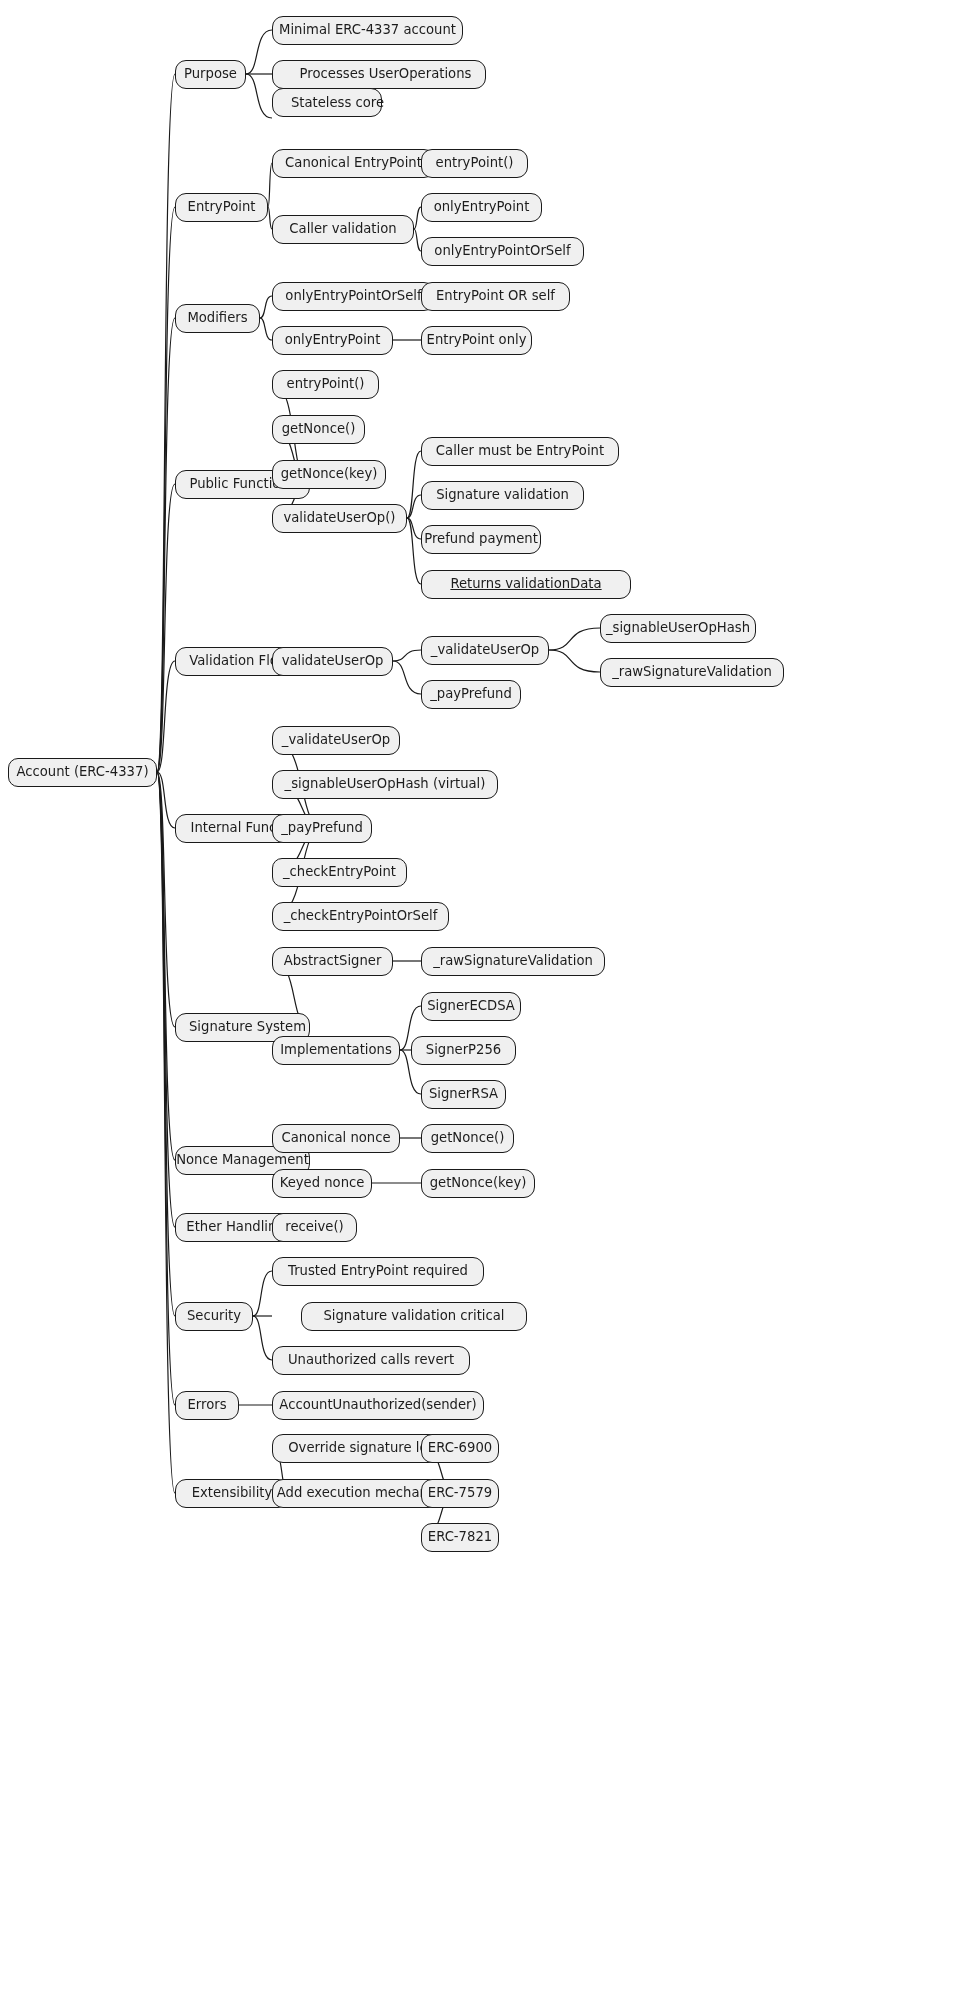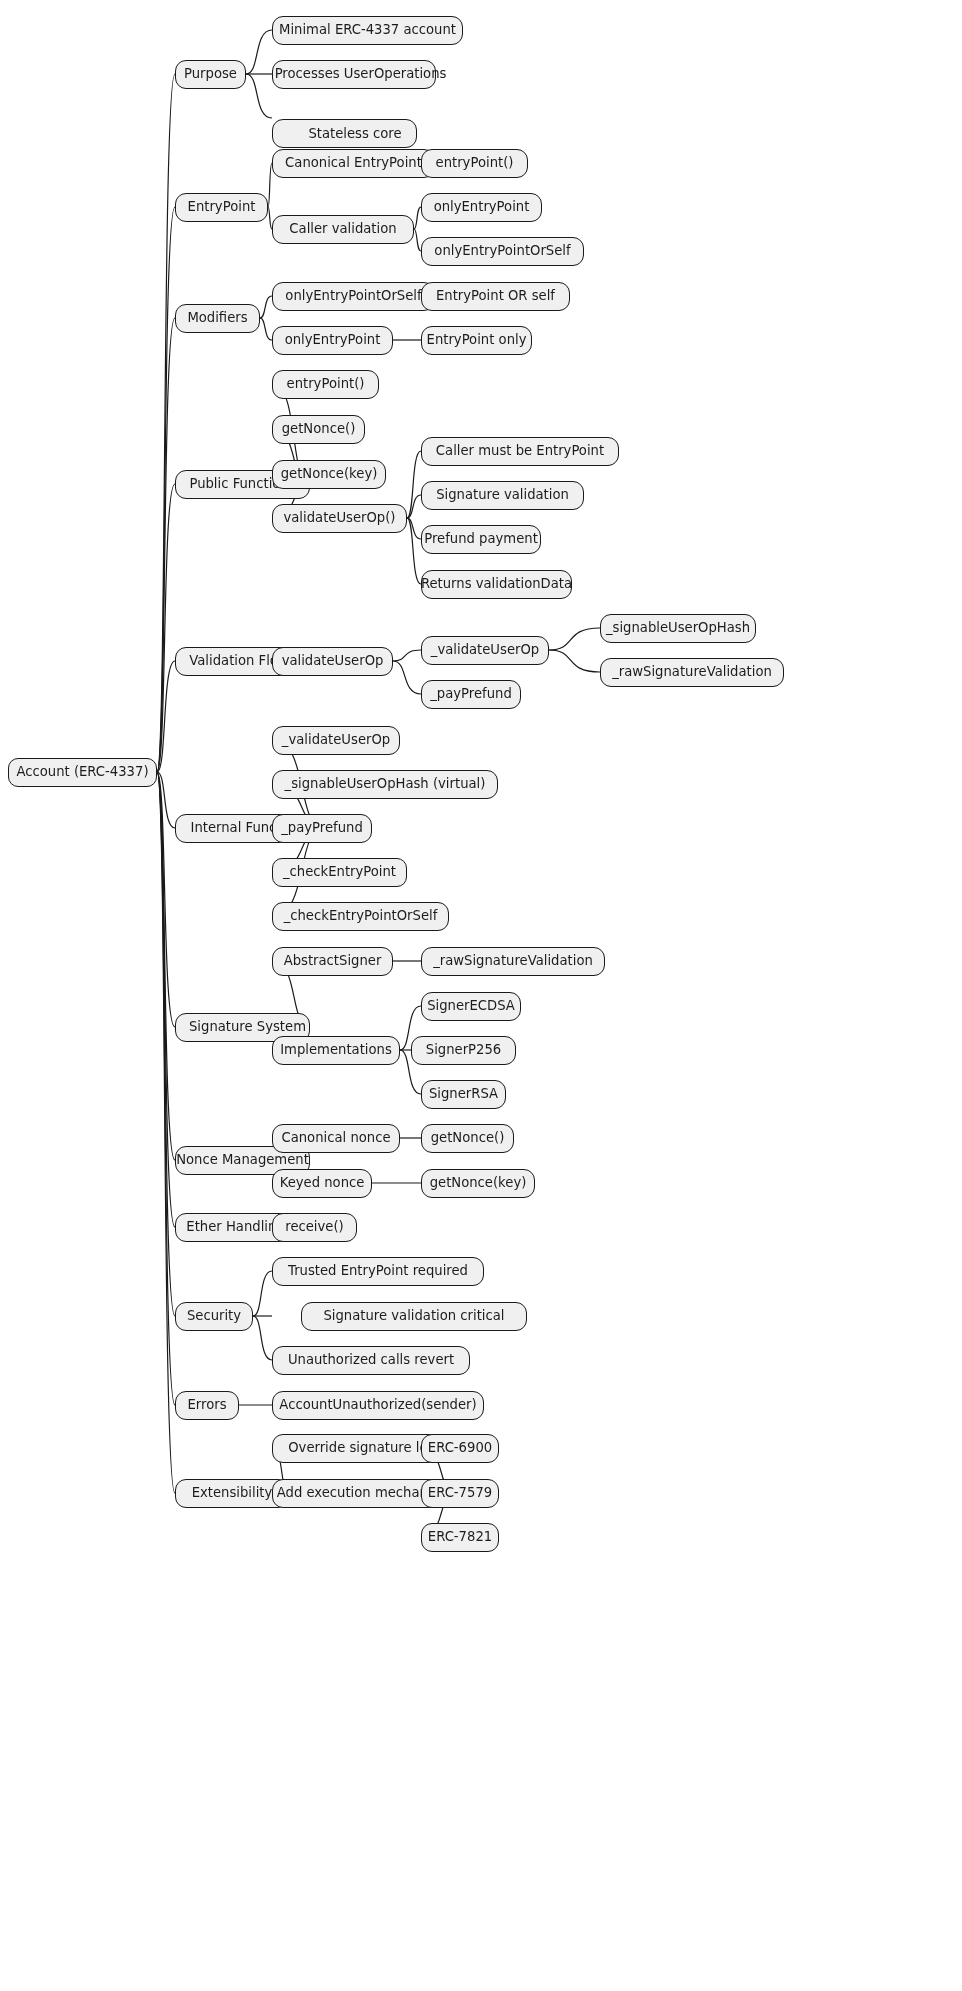--- a/index.html
+++ b/index.html
@@ -112,42 +112,42 @@
       <path d="M 289 1493 C 279.65 1493, 284.24 1448, 272 1448" fill="none" stroke="#1a1a1a" stroke-width="1.2"></path>
       <path d="M 289 1493 L 272 1493" fill="none" stroke="#1a1a1a" stroke-width="1.2"></path>
       <path d="M 456 1493 C 436.75 1493, 446.2 1448, 421 1448" fill="none" stroke="#1a1a1a" stroke-width="1.2"></path>
       <path d="M 456 1493 L 421 1493" fill="none" stroke="#1a1a1a" stroke-width="1.2"></path>
       <path d="M 456 1493 C 436.75 1493, 446.2 1537, 421 1537" fill="none" stroke="#1a1a1a" stroke-width="1.2"></path>
     </svg>
   <div id="node-layer">
       <div class="node root" style="left: 8px; top: 757.5px; width: 149px;">Account (ERC-4337)</div>
       <div class="node branch" style="left: 175px; top: 59.5px; width: 71px;">Purpose</div>
       <div class="node lvl2" style="left: 272px; top: 15.5px; width: 191px;">Minimal ERC-4337 account</div>
-      <div class="node lvl2" style="left: 272px; top: 59.5px; width: 164px; padding-left: 23px;">Processes UserOperations</div>
-      <div class="node lvl2" style="left: 272px; top: 119px; width: 145px; padding-left: 31px;">Stateless core</div>
+      <div class="node lvl2" style="left: 272px; top: 59.5px; width: 214px; padding-left: 23px;">Processes UserOperations</div>
+      <div class="node lvl2" style="left: 272px; top: 88px; width: 110px; padding-left: 31px;">Stateless core</div>
       <div class="node branch" style="left: 175px; top: 192.5px; width: 93px;">EntryPoint</div>
       <div class="node lvl2" style="left: 272px; top: 148.5px; width: 163px;">Canonical EntryPoint</div>
       <div class="node lvl3" style="left: 421px; top: 148.5px; width: 107px;">entryPoint()</div>
       <div class="node lvl2" style="left: 272px; top: 214.5px; width: 142px;">Caller validation</div>
       <div class="node lvl3" style="left: 421px; top: 192.5px; width: 121px;">onlyEntryPoint</div>
       <div class="node lvl3" style="left: 421px; top: 236.5px; width: 163px;">onlyEntryPointOrSelf</div>
       <div class="node branch" style="left: 175px; top: 303.5px; width: 85px;">Modifiers</div>
       <div class="node lvl2" style="left: 272px; top: 281.5px; width: 163px;">onlyEntryPointOrSelf</div>
       <div class="node lvl3" style="left: 421px; top: 281.5px; width: 149px;">EntryPoint OR self</div>
       <div class="node lvl2" style="left: 272px; top: 325.5px; width: 121px;">onlyEntryPoint</div>
       <div class="node lvl3" style="left: 421px; top: 325.5px; width: 111px;">EntryPoint only</div>
       <div class="node branch" style="left: 175px; top: 469.5px; width: 135px;">Public Functions</div>
       <div class="node lvl2" style="left: 272px; top: 369.5px; width: 107px;">entryPoint()</div>
       <div class="node lvl2" style="left: 272px; top: 414.5px; width: 93px;">getNonce()</div>
       <div class="node lvl2" style="left: 272px; top: 459.5px; width: 114px;">getNonce(key)</div>
       <div class="node lvl2" style="left: 272px; top: 503.5px; width: 135px;">validateUserOp()</div>
       <div class="node lvl3" style="left: 421px; top: 436.5px; width: 198px;">Caller must be EntryPoint</div>
       <div class="node lvl3" style="left: 421px; top: 480.5px; width: 163px;">Signature validation</div>
       <div class="node lvl3" style="left: 421px; top: 524.5px; width: 120px;">Prefund payment</div>
-      <div class="node lvl3" style="left: 421px; top: 569.5px; width: 151px;">Returns validationData</div>
+      <div class="node lvl3" style="left: 421px; top: 569.5px; width: 210px; text-decoration: underline;">Returns validationData</div>
       <div class="node branch" style="left: 175px; top: 646.5px; width: 128px;">Validation Flow</div>
       <div class="node lvl2" style="left: 272px; top: 646.5px; width: 121px;">validateUserOp</div>
       <div class="node lvl3" style="left: 421px; top: 635.5px; width: 128px;">_validateUserOp</div>
       <div class="node lvl4" style="left: 600px; top: 613.5px; width: 156px;">_signableUserOpHash</div>
       <div class="node lvl4" style="left: 600px; top: 657.5px; width: 184px;">_rawSignatureValidation</div>
       <div class="node lvl3" style="left: 421px; top: 679.5px; width: 100px;">_payPrefund</div>
       <div class="node branch" style="left: 175px; top: 813.5px; width: 149px;">Internal Functions</div>
       <div class="node lvl2" style="left: 272px; top: 725.5px; width: 128px;">_validateUserOp</div>
       <div class="node lvl2" style="left: 272px; top: 769.5px; width: 226px;">_signableUserOpHash (virtual)</div>
       <div class="node lvl2" style="left: 272px; top: 813.5px; width: 100px;">_payPrefund</div>

